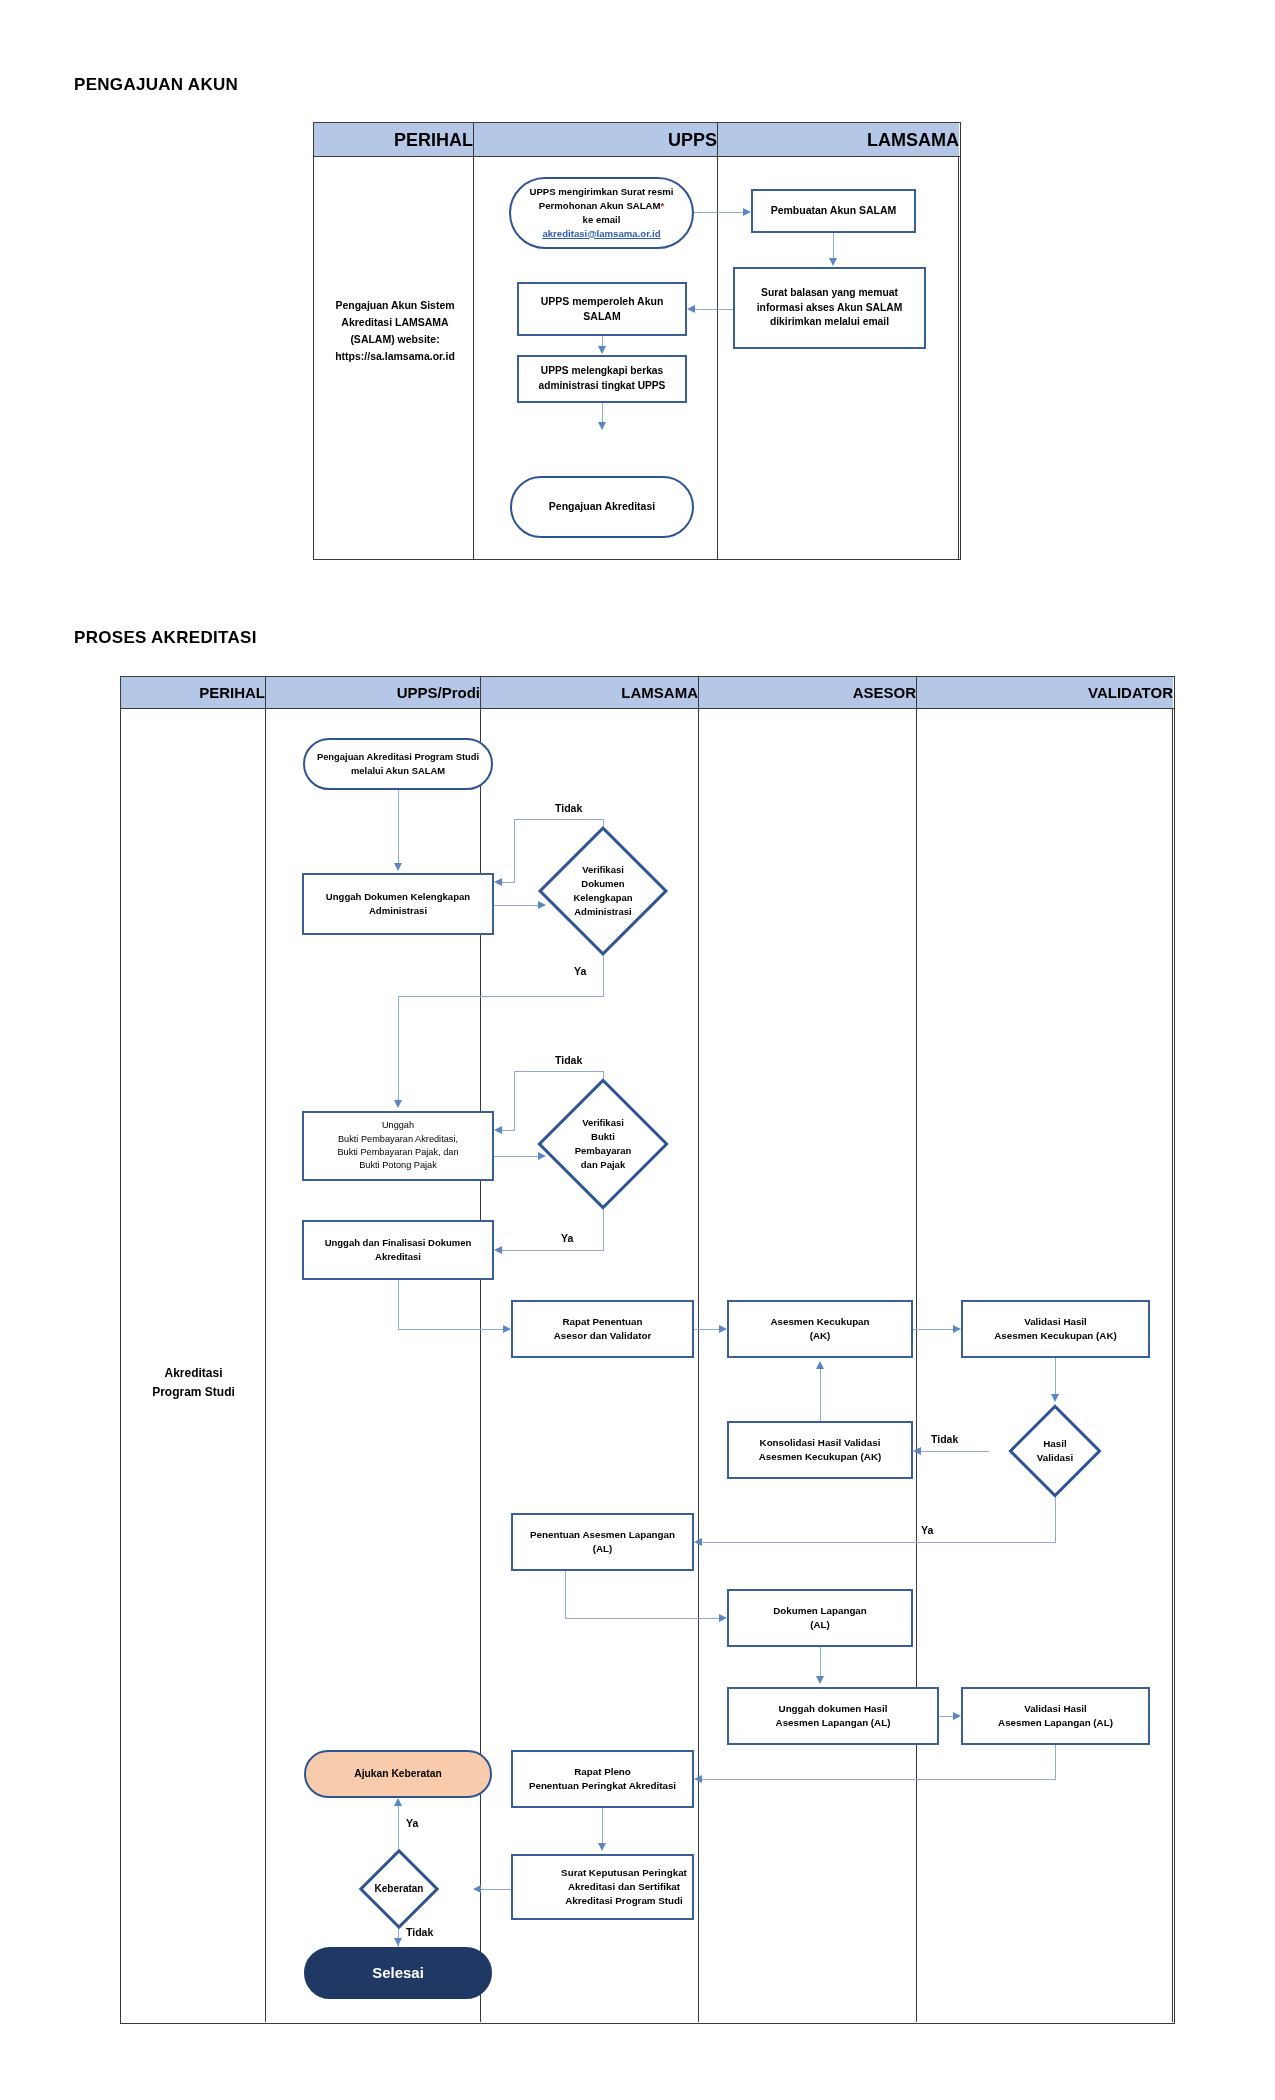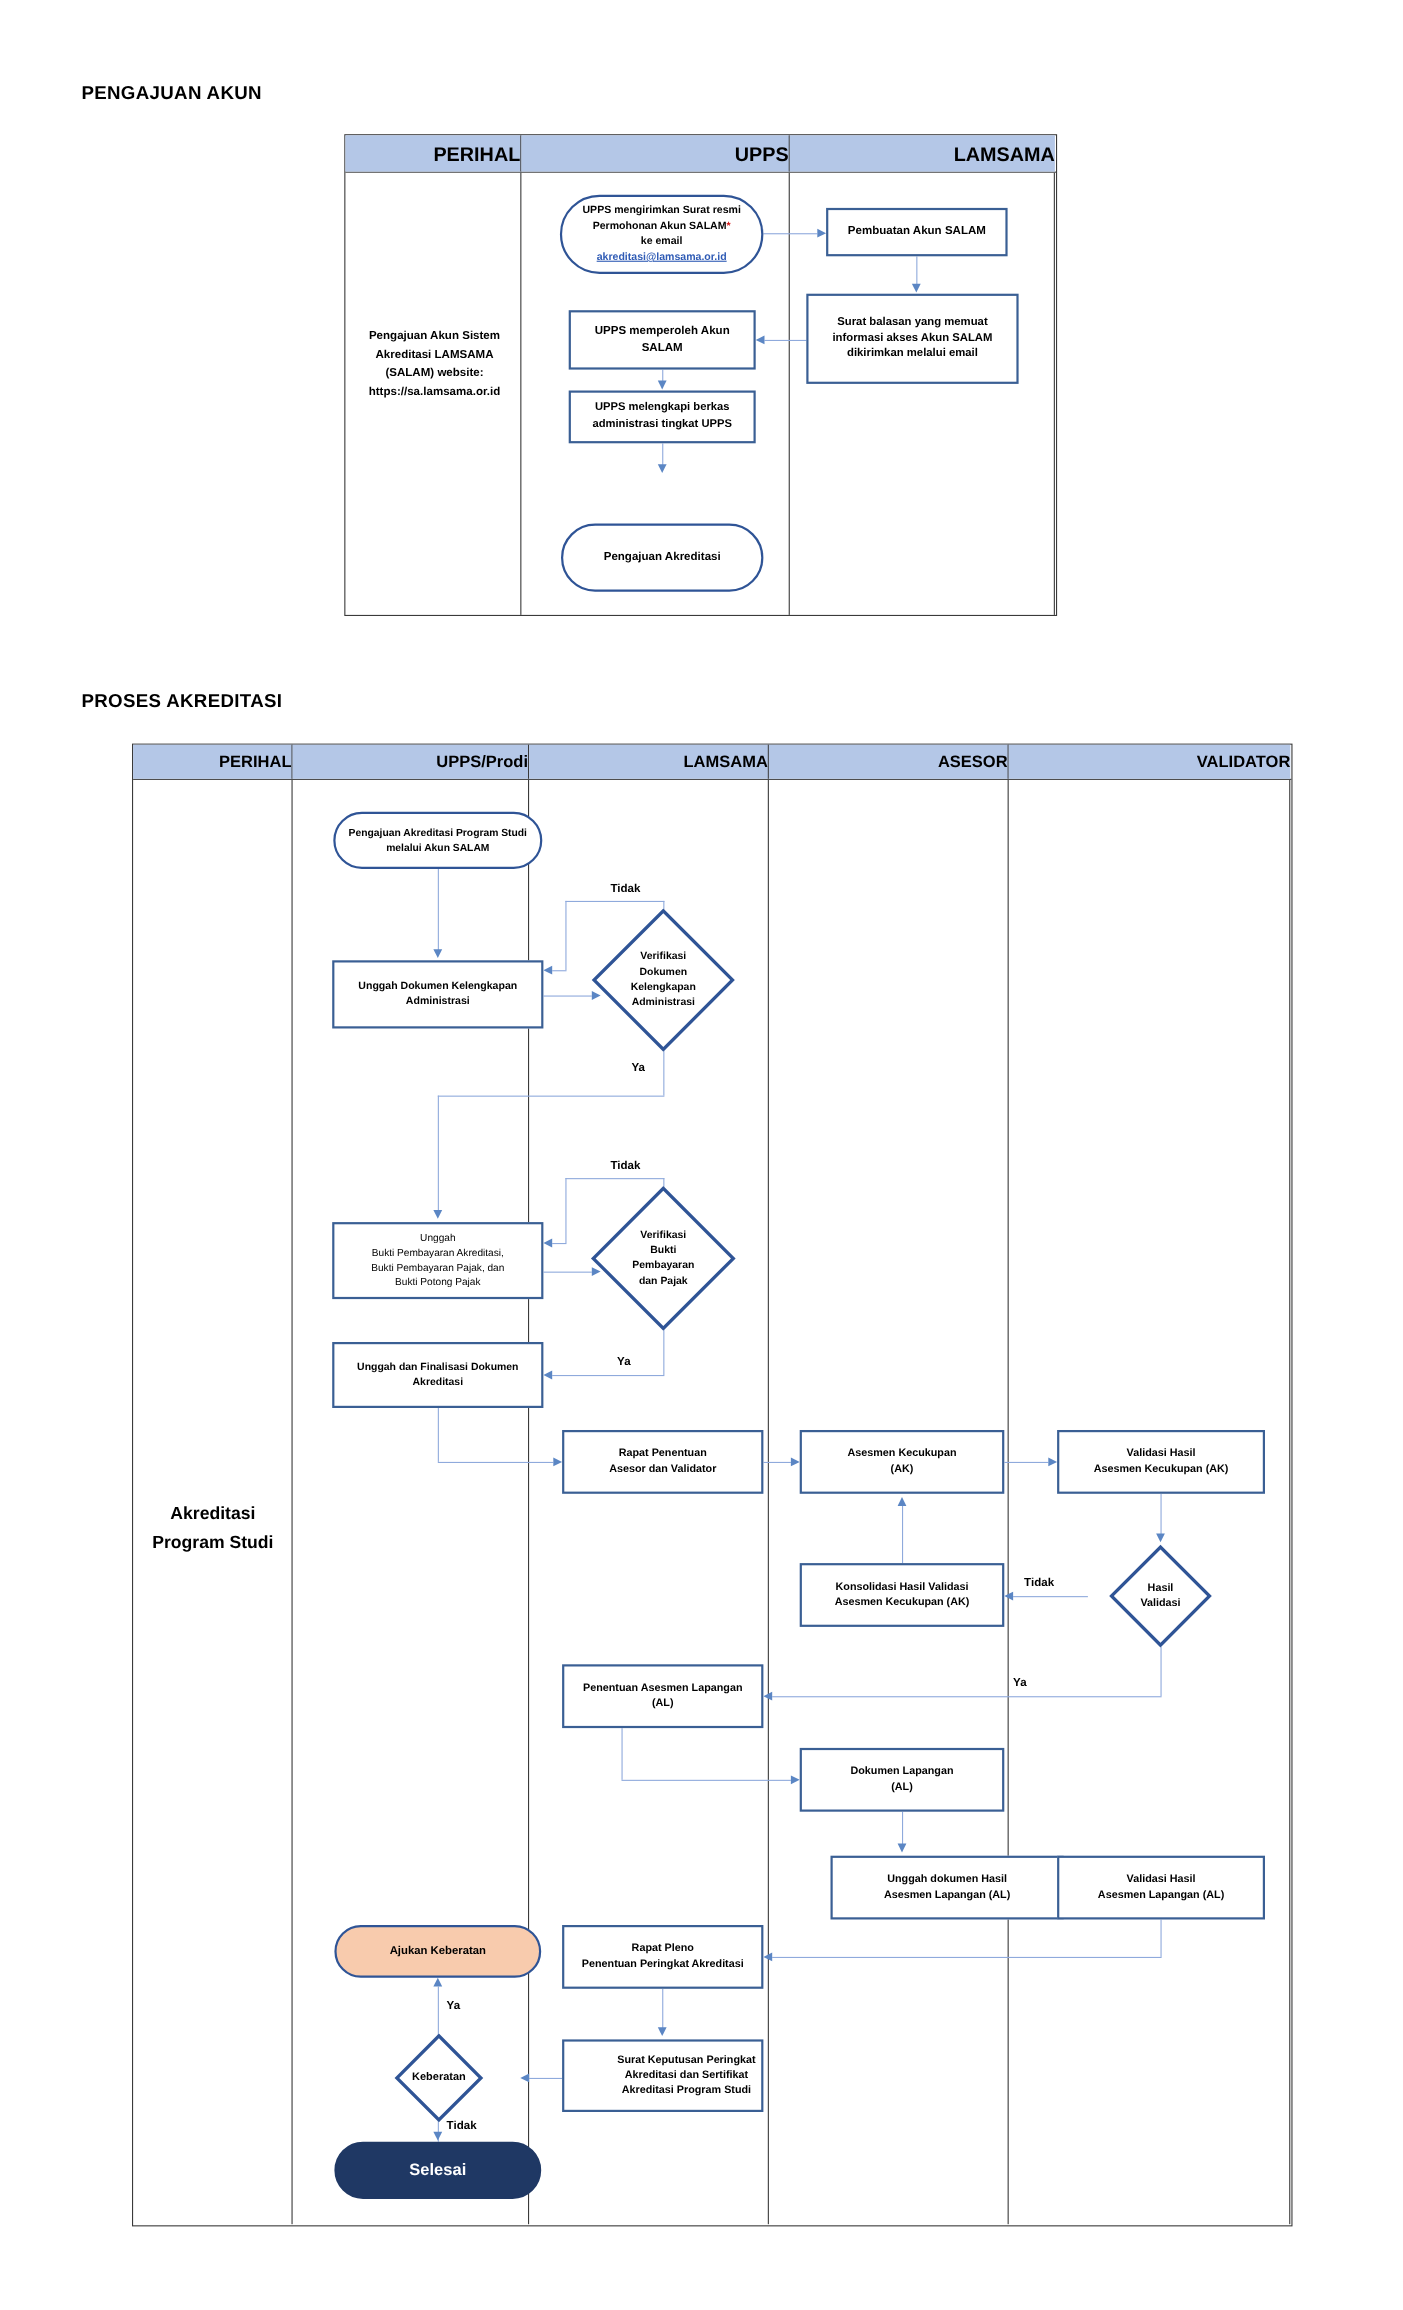--- a/index.html
+++ b/index.html
@@ -248,21 +248,21 @@
     </div>
 
     <div class="lane-body" style="height:1313px;">
       <div class="lane-col" style="width:145px;"></div>
       <div class="lane-col" style="width:215px;"></div>
       <div class="lane-col" style="width:218px;"></div>
       <div class="lane-col" style="width:218px;"></div>
       <div class="lane-col" style="width:256px;"></div>
 
       <div style="position:absolute; left:10px; top:655px; width:125px; text-align:center;
-                  font-size:16px; font-weight:bold; line-height:1.6; color:#000; white-space:pre-line;">Akreditasi
+                  font-size:12px; font-weight:bold; line-height:1.6; color:#000; white-space:pre-line;">Akreditasi
 Program Studi</div>
 
       <div class="node term" style="left:182px; top:29px; width:190px; height:52px; font-size:9.4px; font-weight:bold;">
         <span class="txt">Pengajuan Akreditasi Program Studi melalui Akun SALAM</span>
       </div>
 
       <div class="node proc" style="left:181px; top:164px; width:192px; height:62px; font-size:9.6px; font-weight:bold;">
         <span class="txt">Unggah Dokumen Kelengkapan Administrasi</span>
       </div>
 
@@ -335,21 +335,21 @@
       <div class="node proc" style="left:606px; top:712px; width:186px; height:58px; font-size:9.8px; font-weight:bold;">
         <span class="txt" style="white-space:pre-line;">Konsolidasi Hasil Validasi
 Asesmen Kecukupan (AK)</span>
       </div>
 
       <div class="node proc" style="left:606px; top:880px; width:186px; height:58px; font-size:9.8px; font-weight:bold;">
         <span class="txt" style="white-space:pre-line;">Dokumen Lapangan
 (AL)</span>
       </div>
 
-      <div class="node proc" style="left:606px; top:978px; width:212px; height:58px; font-size:9.8px; font-weight:bold;margin-left:28px;">
+      <div class="node proc" style="left:606px; top:978px; width:212px; height:58px; font-size:9.8px; font-weight:bold;">
         <span class="txt" style="white-space:pre-line;">Unggah dokumen Hasil
 Asesmen Lapangan (AL)</span>
       </div>
 
       <div class="node proc" style="left:840px; top:591px; width:189px; height:58px; font-size:9.8px; font-weight:bold;">
         <span class="txt" style="white-space:pre-line;">Validasi Hasil
 Asesmen Kecukupan (AK)</span>
       </div>
 
       <div class="dec" style="left:866px; top:694px; width:136px; height:96px;">

